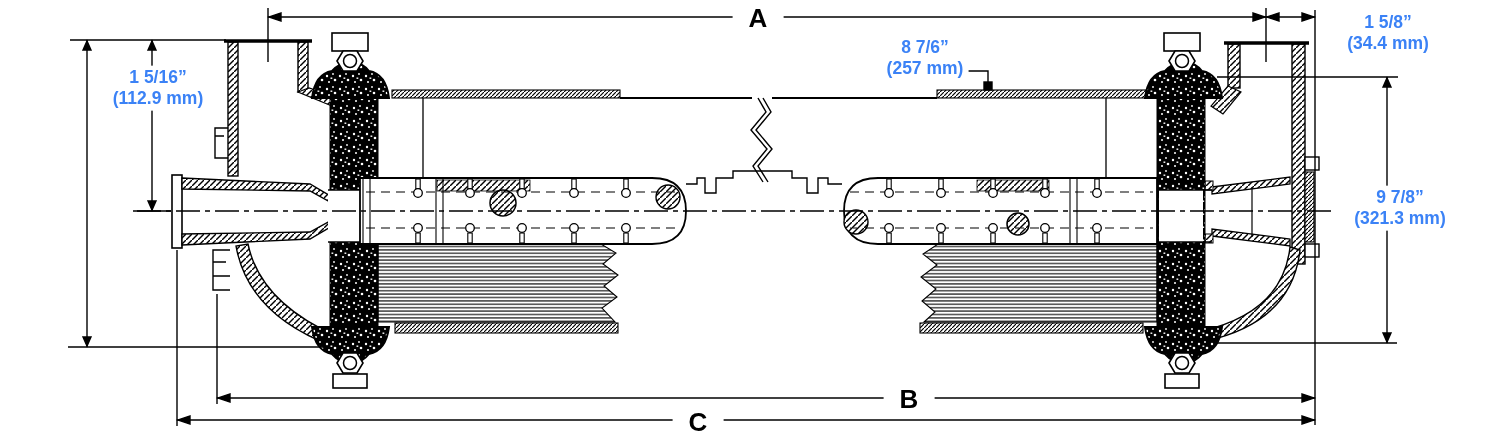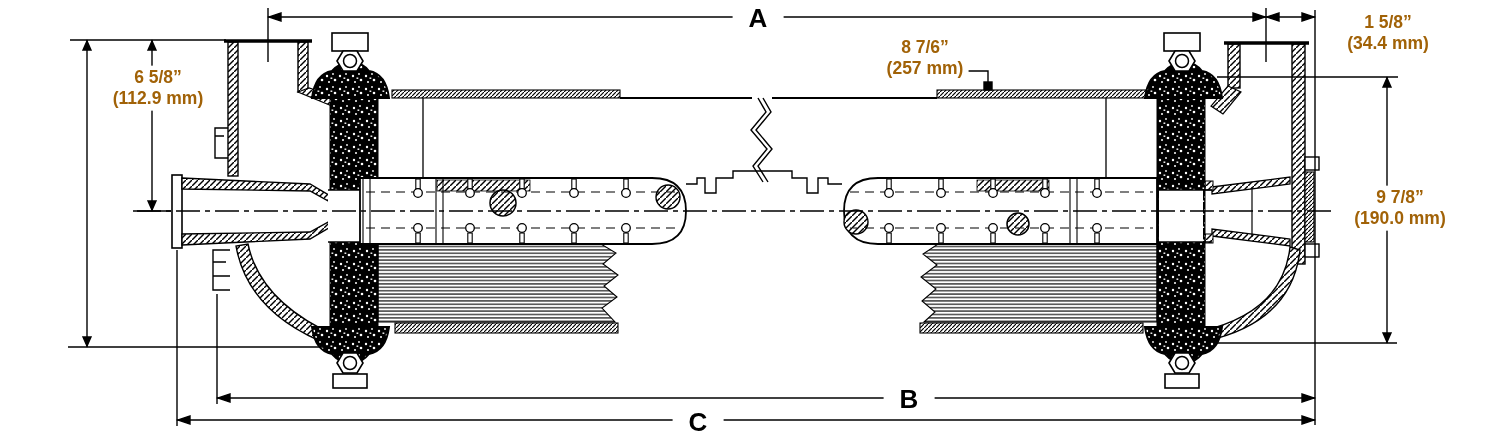--- a/index.html
+++ b/index.html
@@ -3,21 +3,21 @@
 <meta charset="utf-8">
 <style>
   html,body{margin:0;padding:0;background:#fff;}
   .stage{
     position:relative;width:1500px;height:444px;background:#ffffff;
     font-family:"Liberation Sans",sans-serif;color:#000;overflow:hidden;
   }
   .stage svg{position:absolute;left:0;top:0;}
   .dim-label{
     position:absolute;transform:translate(-50%,-50%);text-align:center;
-    font-weight:bold;font-size:17.5px;line-height:1.22;color:#a16207;
+    font-weight:bold;font-size:17.5px;line-height:1.22;color:#3b82f6;
     background:#fff;padding:1px 5px;white-space:nowrap;
   }
   .letter{
     position:absolute;transform:translate(-50%,-50%);text-align:center;
     font-weight:bold;font-size:26px;color:#000;background:#fff;
     padding:0 16px;line-height:1;
   }
 </style>
 </head>
 <body>
@@ -256,33 +256,33 @@
     <polygon points="190,416 190,424 178,420"></polygon>
     <polygon points="1302,416 1302,424 1314,420"></polygon>
   </g>
 </svg>
 
 <div class="letter" style="left:758px;top:18px">A</div>
 <div class="letter" style="left:909px;top:399px">B</div>
 <div class="letter" style="left:698px;top:422px">C</div>
 
 <div class="dim-label" style="left:158px;top:88px">
-  <div>6 5/8”</div>
+  <div>1 5/16”</div>
   <div>(112.9 mm)</div>
 </div>
 
 
 <div class="dim-label" style="left:925px;top:58px">
   <div>8 7/6”</div>
   <div>(257 mm)</div>
 </div>
 
 <div class="dim-label" style="left:1388px;top:33px">
   <div>1 5/8”</div>
   <div>(34.4 mm)</div>
 </div>
 
 <div class="dim-label" style="left:1400px;top:208px">
   <div>9 7/8”</div>
-  <div>(190.0 mm)</div>
+  <div>(321.3 mm)</div>
 </div>
 
 </div>
 
 </body></html>

